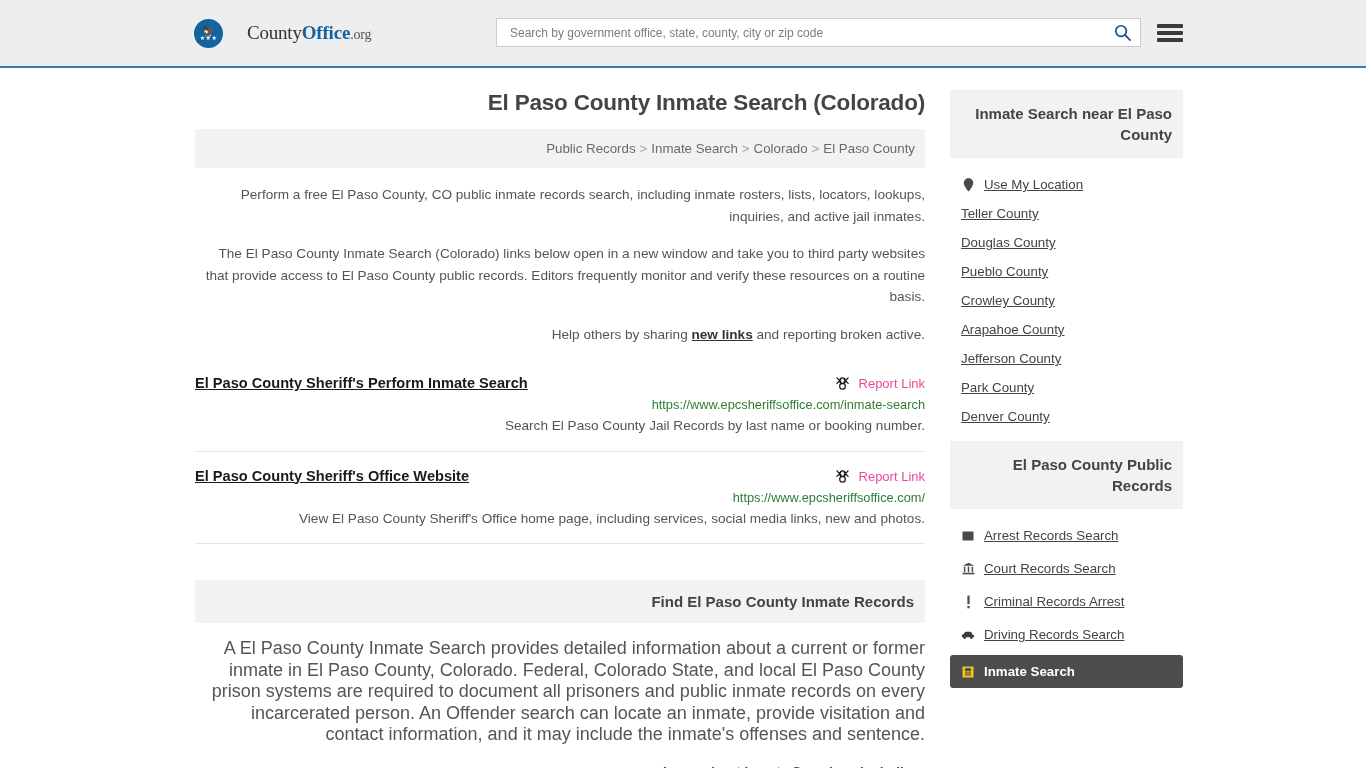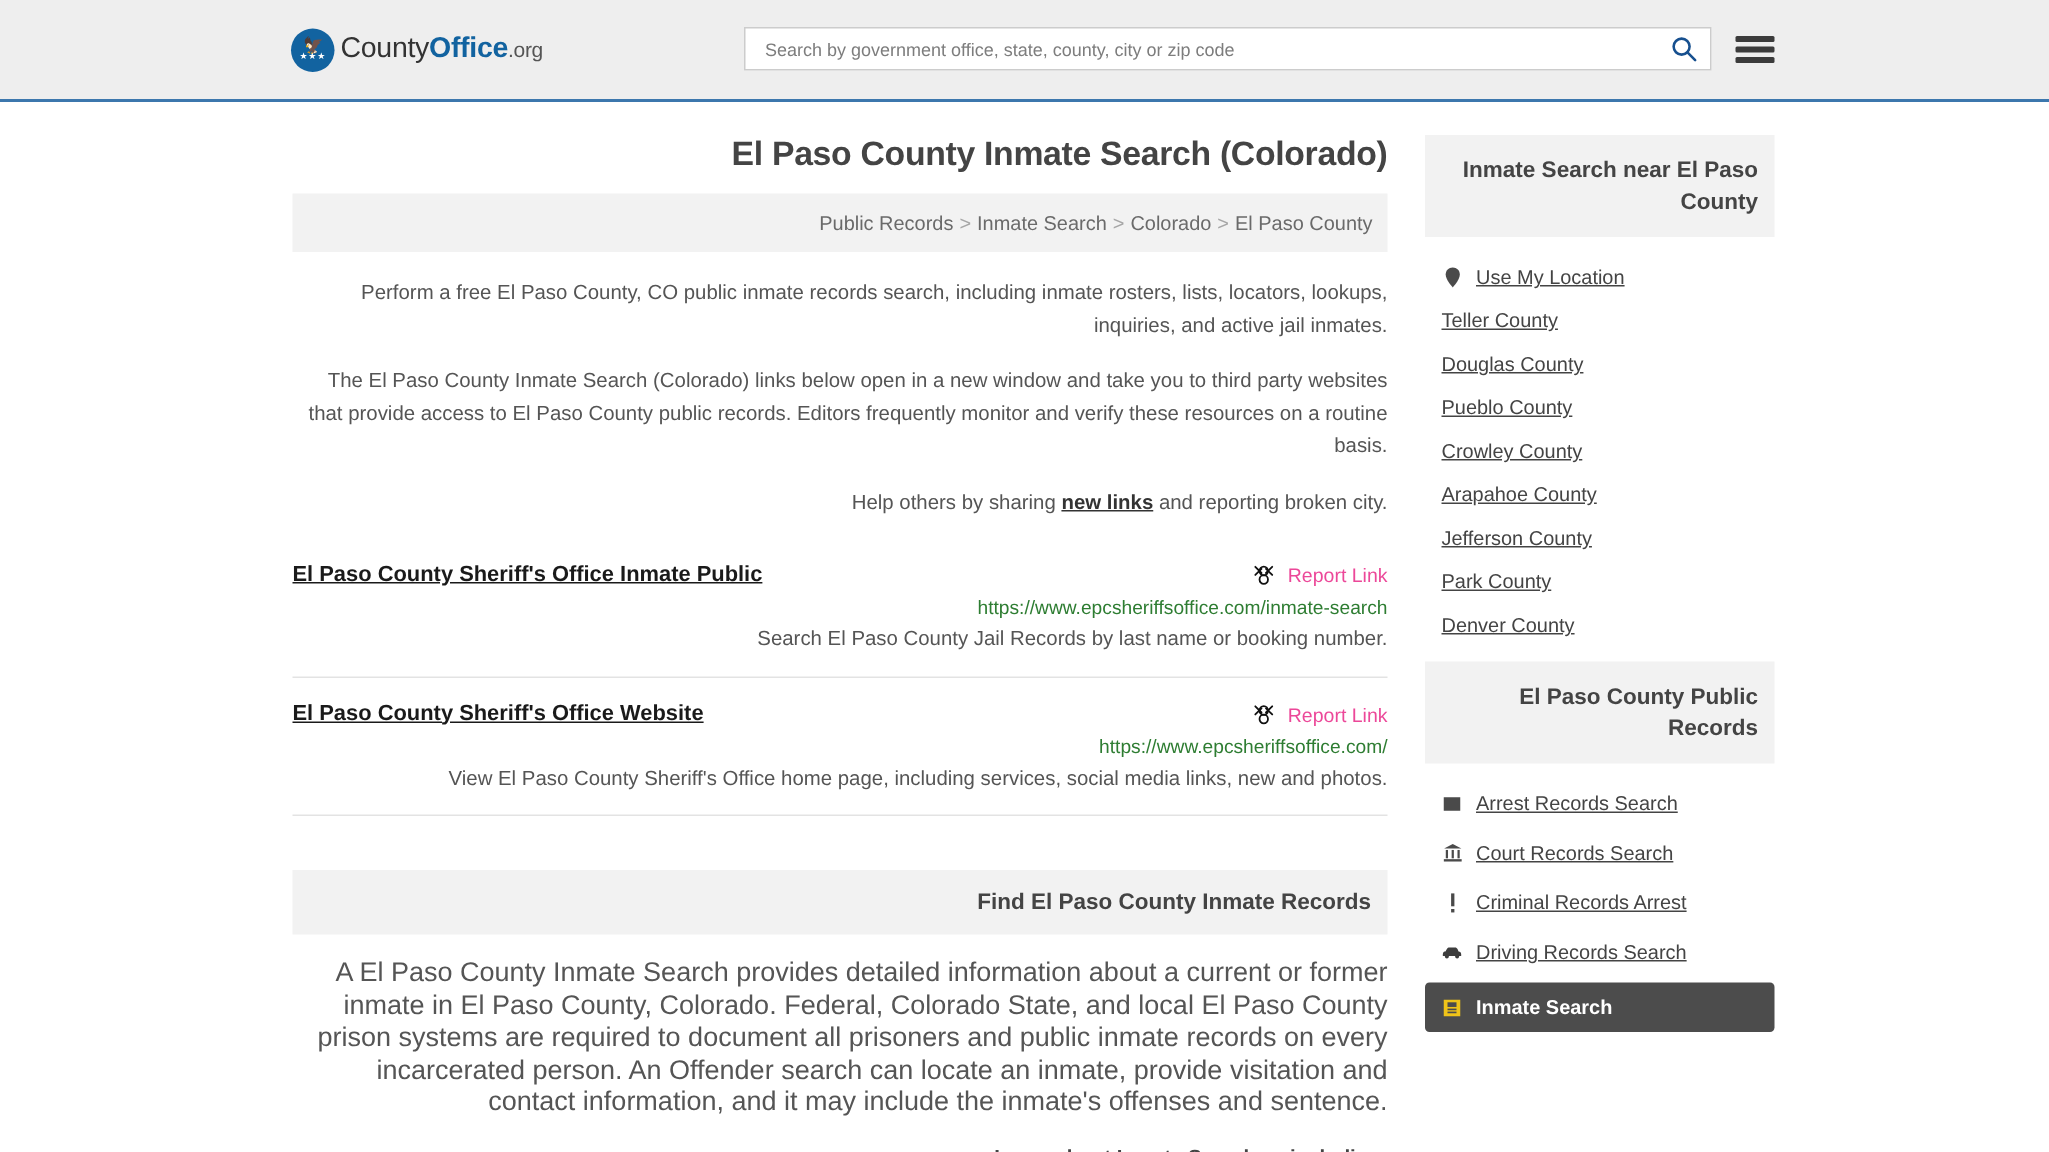--- a/index.html
+++ b/index.html
@@ -46,25 +46,26 @@
     margin-top: 2px;
     letter-spacing: -1px;
   }
   .brand-mark .stars {
     color: #ffffff;
     font-size: 6px;
     line-height: 7px;
     letter-spacing: 0.5px;
   }
   .brand-text {
-    margin-left: 4px;
+    margin-left: 24px;
     font-size: 19px;
     color: #333333;
     letter-spacing: -0.2px;
     white-space: nowrap;
+    font-family: Liberation Serif, serif;
   }
   .brand-text .b-bold { color: #1263a0; font-weight: bold; }
   .brand-text .b-tld { font-size: 14px; color: #555555; }
 
   .search-wrap {
     position: absolute;
     left: 496px;
     top: 18px;
     display: flex;
     align-items: center;
@@ -306,25 +307,25 @@
 
     <main class="main-col">
       <h1 class="page-title">El Paso County Inmate Search (Colorado)</h1>
 
       <nav class="breadcrumb">
         <a href="#">Public Records</a><span class="sep">&gt;</span><a href="#">Inmate Search</a><span class="sep">&gt;</span><a href="#">Colorado</a><span class="sep">&gt;</span><a href="#">El Paso County</a>
       </nav>
 
       <p class="intro">Perform a free El Paso County, CO public inmate records search, including inmate rosters, lists, locators, lookups, inquiries, and active jail inmates.</p>
       <p class="intro">The El Paso County Inmate Search (Colorado) links below open in a new window and take you to third party websites that provide access to El Paso County public records. Editors frequently monitor and verify these resources on a routine basis.</p>
-      <p class="intro"><span>Help others by sharing </span><a class="inline-link" href="#">new links</a><span> and reporting broken city.</span></p>
+      <p class="intro"><span>Help others by sharing </span><a class="inline-link" href="#">new links</a><span> and reporting broken active.</span></p>
 
       <div class="result">
         <div class="result-head">
-          <a class="result-title" href="#">El Paso County Sheriff's Office Inmate Public</a>
+          <a class="result-title" href="#">El Paso County Sheriff's Perform Inmate Search</a>
           <span class="report-link">
             <svg width="15" height="15" viewBox="0 0 16 16">
               <path d="M2 2 L6.4 6.4 M2 7.8 L6.4 3.4" stroke="#111" stroke-width="1.3" fill="none" stroke-linecap="round"></path>
               <path d="M9.6 6.4 L14 2 M9.6 3.4 L14 7.8" stroke="#111" stroke-width="1.3" fill="none" stroke-linecap="round"></path>
               <ellipse cx="8" cy="5" rx="3" ry="3.1" fill="none" stroke="#111" stroke-width="1.3"></ellipse>
               <ellipse cx="8" cy="11" rx="3" ry="3.1" fill="none" stroke="#111" stroke-width="1.3"></ellipse>
             </svg>
             <span>Report Link</span>
           </span>
         </div>

